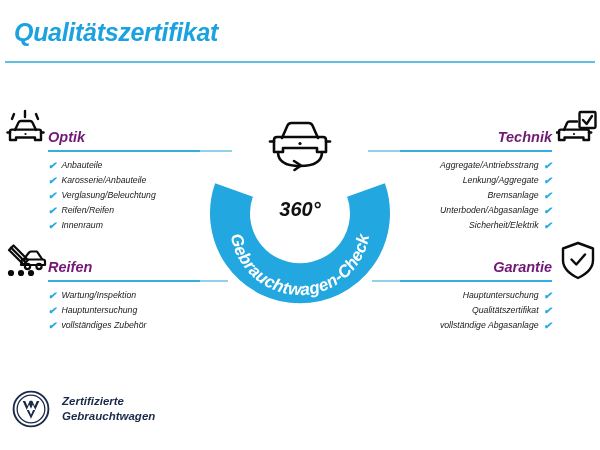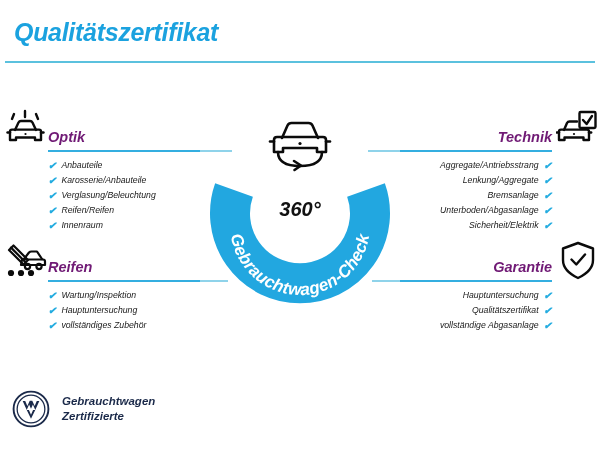--- a/index.html
+++ b/index.html
@@ -305,18 +305,18 @@
 
   <div class="footer">
     <svg class="vw-mark" viewBox="0 0 48 48">
       <circle cx="24" cy="24" r="22" fill="none" stroke="#1B2A4A" stroke-width="2.4"></circle>
       <circle cx="24" cy="24" r="17.5" fill="none" stroke="#1B2A4A" stroke-width="1.6"></circle>
       <path d="M13.5 13.8 L18.6 25.2 L21.6 18.2 L24 23.6 L26.4 18.2 L29.4 25.2 L34.5 13.8
                L31.3 13.8 L28.6 20.2 L25.6 13.5 L22.4 13.5 L19.4 20.2 L16.7 13.8 Z" fill="#1B2A4A"></path>
       <path d="M18.6 25.2 L24 36.4 L29.4 25.2 L26.6 25.2 L24 31.2 L21.4 25.2 Z" fill="#1B2A4A"></path>
     </svg>
     <div class="vw-text">
+      <div>Zertifizierte</div>
       <div>Gebrauchtwagen</div>
-      <div>Zertifizierte</div>
     </div>
   </div>
 
 </div>
 
 </body></html>

